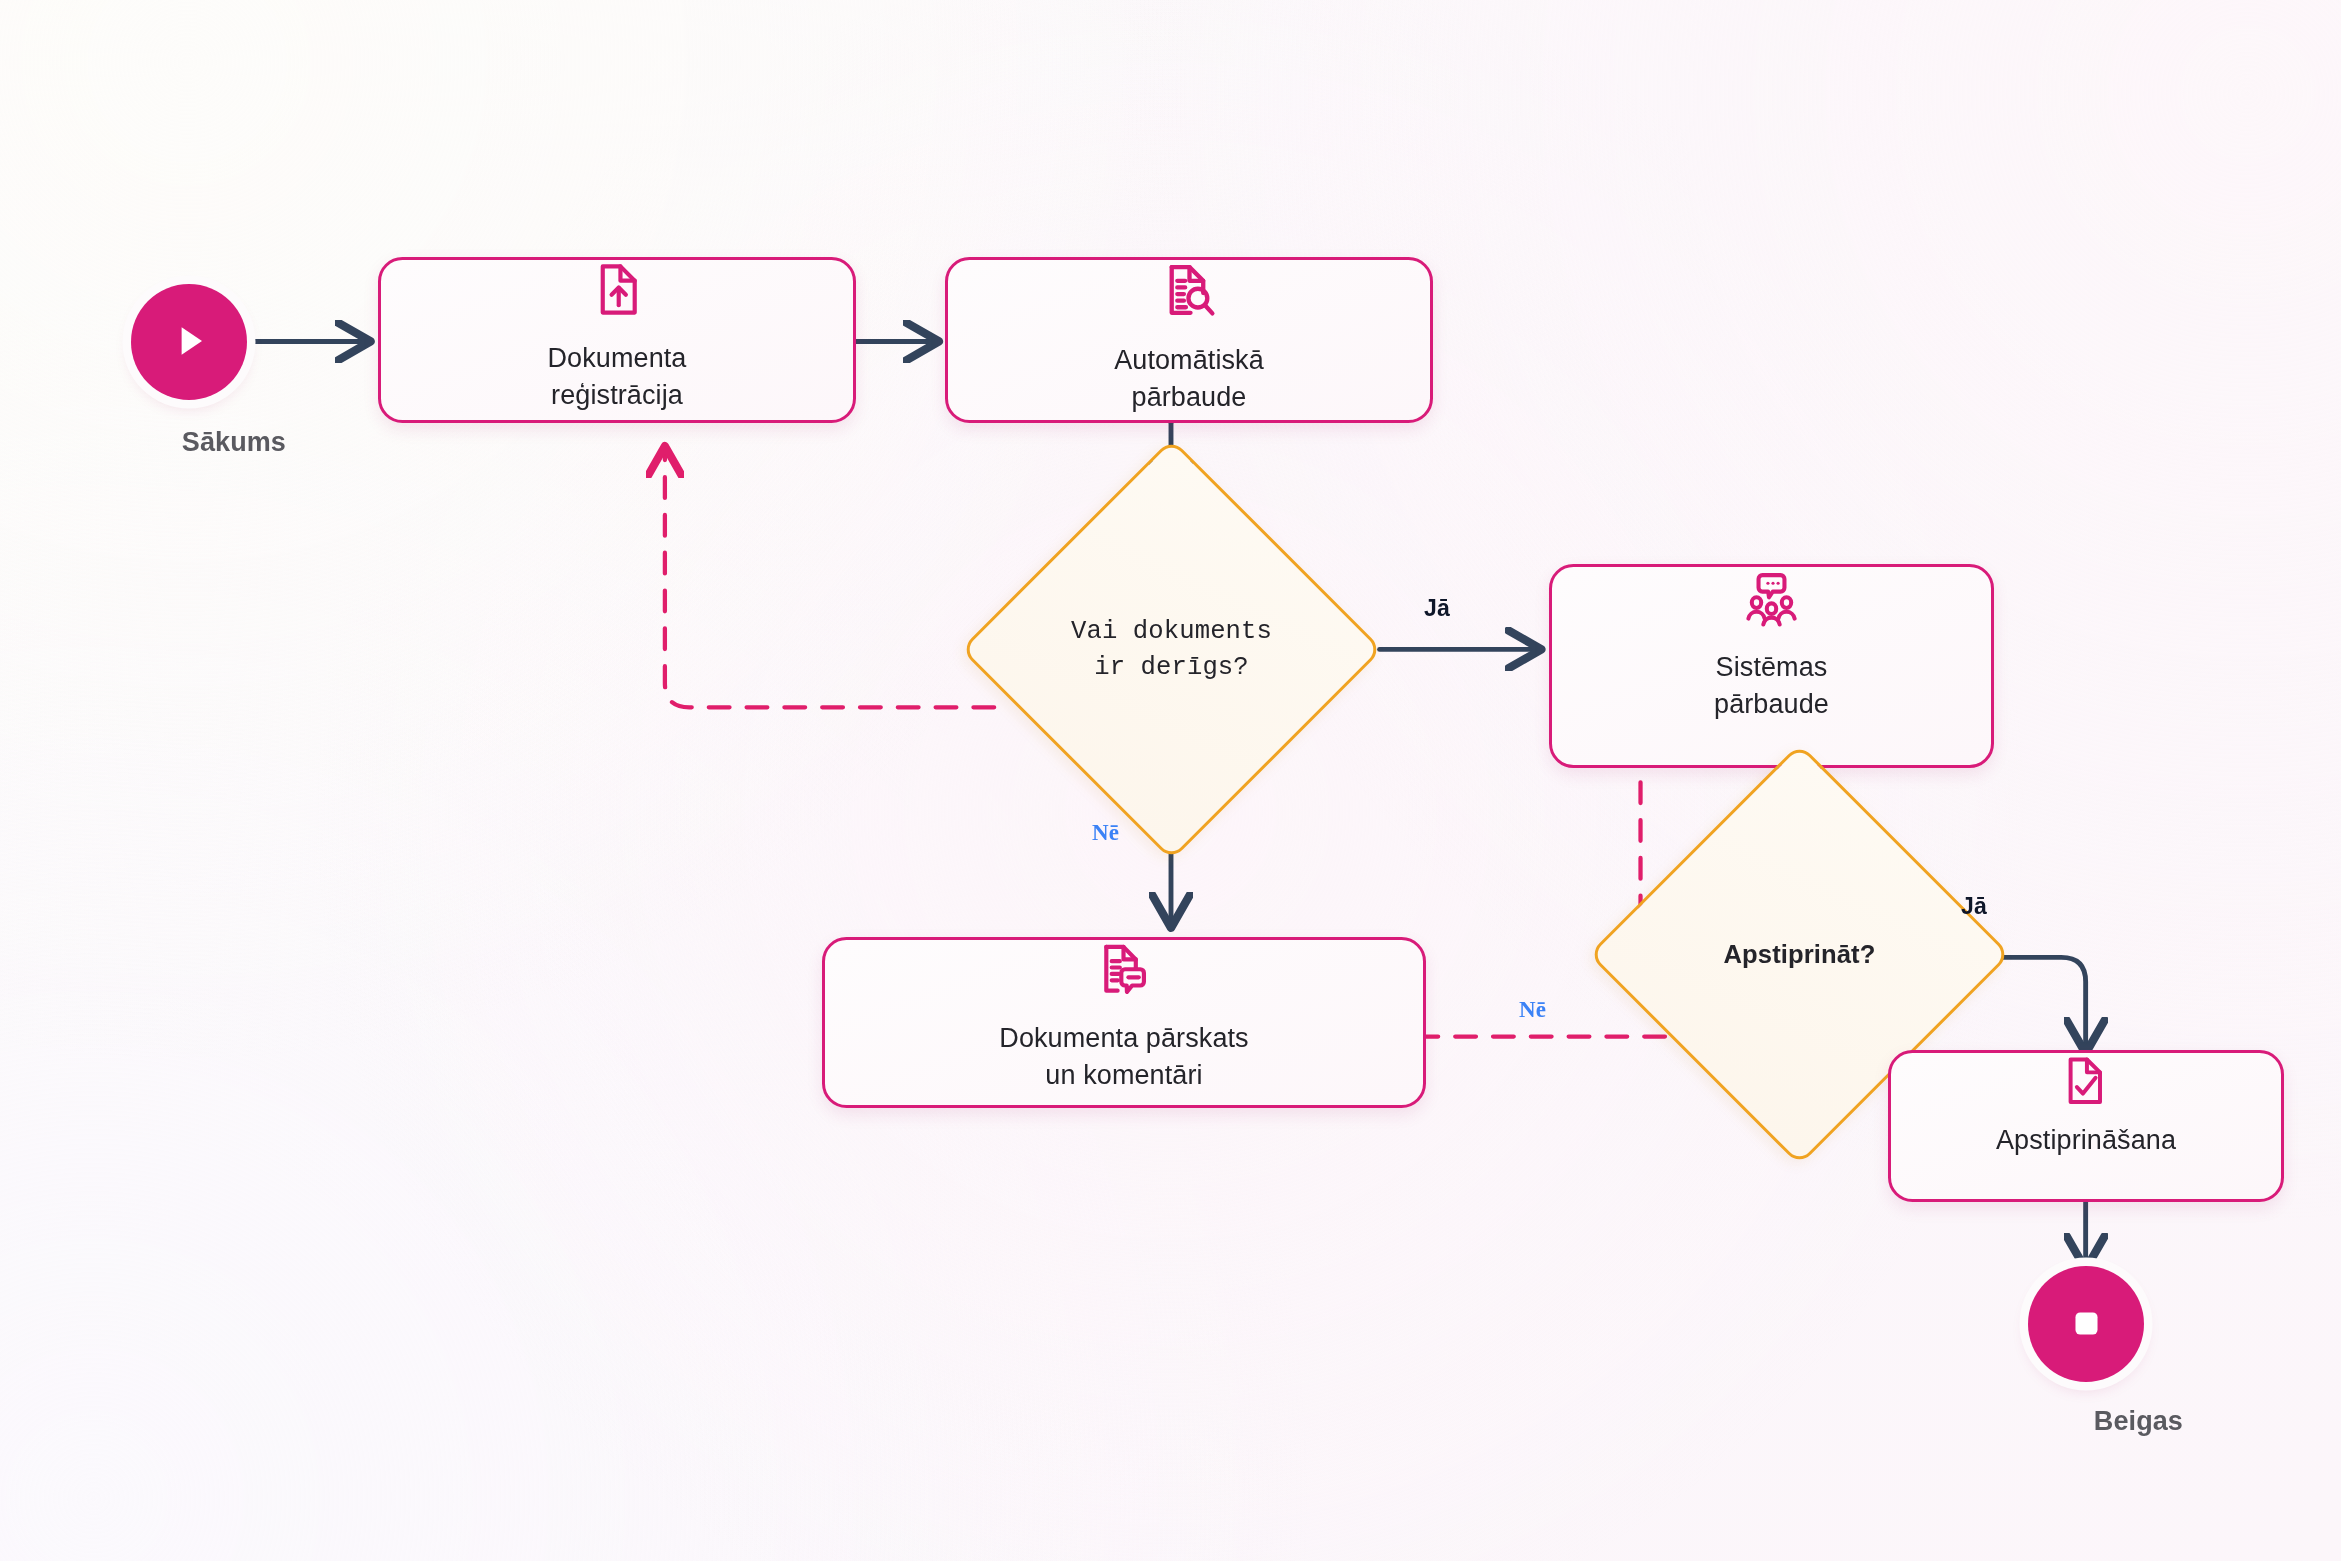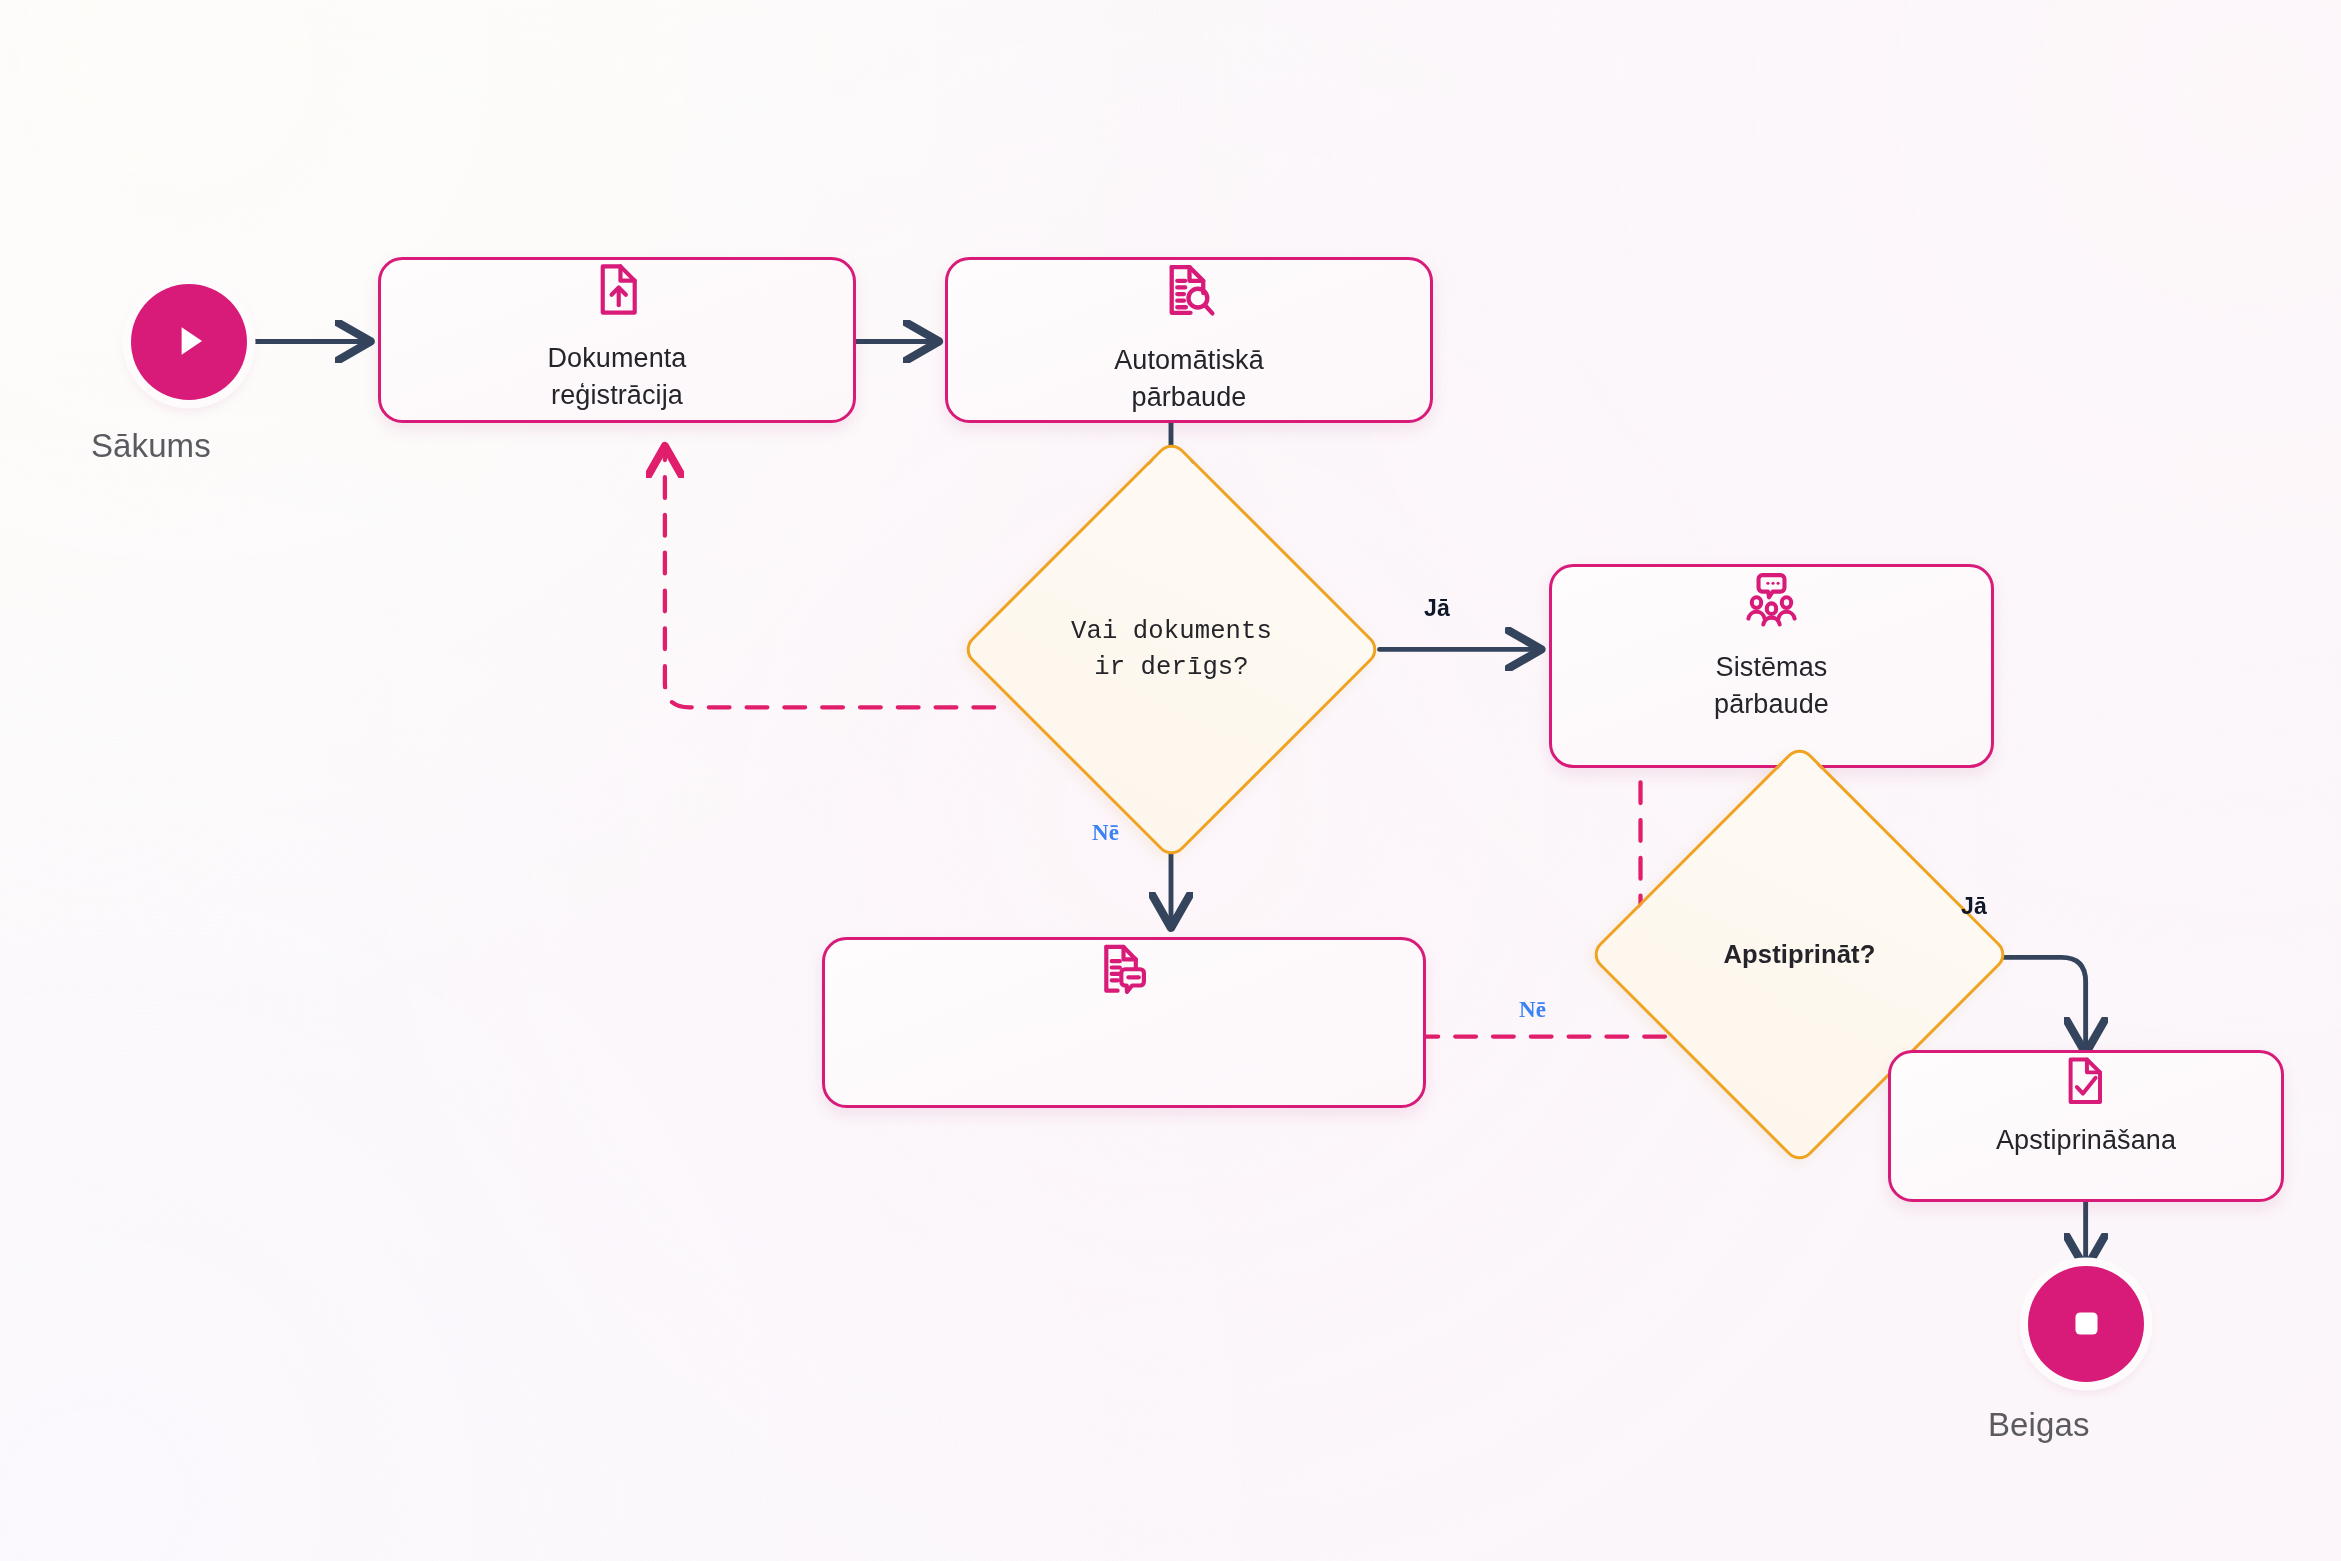--- a/index.html
+++ b/index.html
@@ -19,22 +19,22 @@
 
   
   .term{
     position:absolute;border-radius:50%;
     background:#d81b79;
     display:flex;align-items:center;justify-content:center;
     box-shadow:0 0 0 8.5px #fdfbfc, 0 6.1px 16px rgba(170,30,100,.18);
   }
   .term .glyph{display:block;}
   .term-label{
-    position:absolute;text-align:left;
-    font-size:33px;font-weight:400;color:#5a5a60;letter-spacing:0.1px;
+    position:absolute;text-align:right;
+    font-size:27px;font-weight:700;color:#5a5a60;letter-spacing:0.1px;
     white-space:nowrap;
   }
 
   
   .node{
     position:absolute;box-sizing:border-box;
     border:3px solid #d81b79;border-radius:24.4px;
     background:linear-gradient(160deg,#fefcfd 0%,#fdf7fa 100%);
     box-shadow:0 6.1px 16px rgba(170,40,110,.10);
     display:flex;align-items:center;gap:21px;
@@ -175,20 +175,22 @@
     <span class="nicon">
       <svg width="59" height="59" viewBox="0 0 24 24" fill="none" stroke="#d81b79" stroke-width="1.7" stroke-linecap="round" stroke-linejoin="round">
         <path d="M4.6 2.8 h7 L16.6 7.9 V11.6"></path>
         <path d="M4.6 2.8 V20.6 h4.6"></path>
         <path d="M11.6 2.8 V7.9 H16.6"></path>
         <path d="M6.8 8.6 h3.3 M6.8 11.2 h3.3 M6.8 13.8 h2.8 M6.8 16.4 h2.5"></path>
         <path d="M12.2 11.9 h6.2 a1.5 1.5 0 0 1 1.5 1.5 v3.6 a1.5 1.5 0 0 1 -1.5 1.5 h-3.3 l-2.1 2.6 l-0.1 -2.6 h-0.7 a1.5 1.5 0 0 1 -1.5 -1.5 v-3.6 a1.5 1.5 0 0 1 1.5 -1.5 z"></path>
         <path d="M13.6 15.2 h4.2"></path>
       </svg>
     </span>
+    <span class="ntext">Dokumenta pārskats
+un komentāri</span>
   </div>
 
   <div class="diamond" style="left:1650px;top:805px;width:299px;height:299px;font-weight:bold;">
     <div class="dshape"></div>
     <div class="dtext">Apstiprināt?</div>
   </div>
 
   <div class="node tight" style="left:1888px;top:1050px;width:396px;height:152px;padding:0 22px;gap:13.4px;">
     <span class="nicon">
       <svg width="56" height="56" viewBox="0 0 24 24" fill="none" stroke="#d81b79" stroke-width="1.7" stroke-linecap="round" stroke-linejoin="round">

